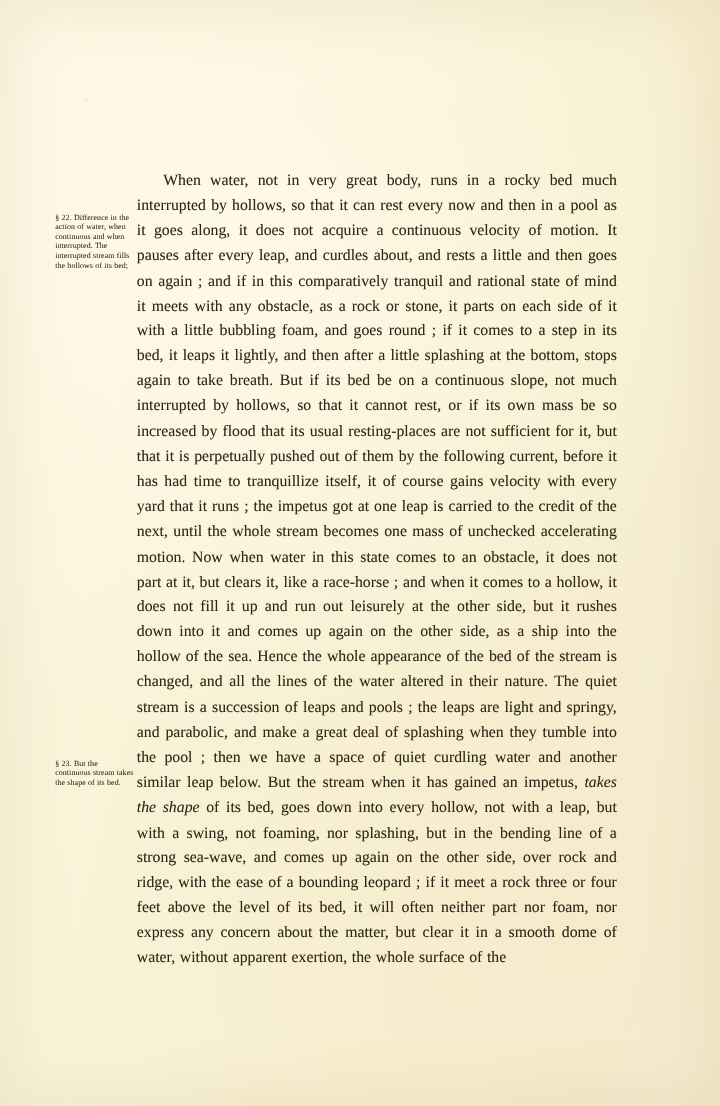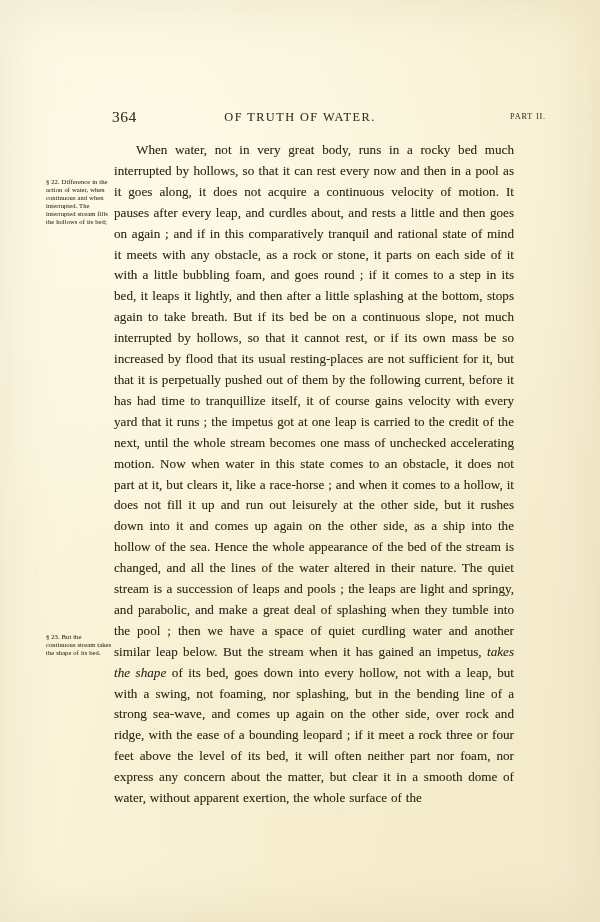--- a/index.html
+++ b/index.html
@@ -130,25 +130,20 @@
     text-shadow: 0 0 .35px rgba(60,48,26,.30);
   }
 </style>
 </head>
 <body>
 
 <div class="scan">
 
   <div class="grain"></div>
 
-  <div class="running-head">
-    <div class="folio">364</div>
-    <div class="head-title">OF TRUTH OF WATER.</div>
-    <div class="head-part">PART II.</div>
-  </div>
 
   <div class="sidenote" id="sidenote-22">§ 22. Difference in the action of water, when continuous and when interrupted. The interrupted stream fills the hollows of its bed;</div>
 
   <div class="sidenote" id="sidenote-23">§ 23. But the continuous stream takes the shape of its bed.</div>
 
   <div class="textblock">
 
     <p class="para indent"><span>When water, not in very great body, runs in a rocky bed much interrupted by hollows, so that it can rest every now and then in a pool as it goes along, it does not acquire a continuous velocity of motion. It pauses after every leap, and curdles about, and rests a little and then goes on again ; and if in this comparatively tranquil and rational state of mind it meets with any obstacle, as a rock or stone, it parts on each side of it with a little bubbling foam, and goes round ; if it comes to a step in its bed, it leaps it lightly, and then after a little splashing at the bottom, stops again to take breath. But if its bed be on a continuous slope, not much interrupted by hollows, so that it cannot rest, or if its own mass be so increased by flood that its usual resting-places are not sufficient for it, but that it is perpetually pushed out of them by the following current, before it has had time to tranquillize itself, it of course gains velocity with every yard that it runs ; the impetus got at one leap is carried to the credit of the next, until the whole stream becomes one mass of unchecked accelerating motion. Now when water in this state comes to an obstacle, it does not part at it, but clears it, like a race-horse ; and when it comes to a hollow, it does not fill it up and run out leisurely at the other side, but it rushes down into it and comes up again on the other side, as a ship into the hollow of the sea. Hence the whole appearance of the bed of the stream is changed, and all the lines of the water altered in their nature. The quiet stream is a succession of leaps and pools ; the leaps are light and springy, and parabolic, and make a great deal of splashing when they tumble into the pool ; then we have a space of quiet curdling water and another similar leap below. But the stream when it has gained an impetus, </span><em>takes the shape</em><span> of its bed, goes down into every hollow, not with a leap, but with a swing, not foaming, nor splashing, but in the bending line of a strong sea-wave, and comes up again on the other side, over rock and ridge, with the ease of a bounding leopard ; if it meet a rock three or four feet above the level of its bed, it will often neither part nor foam, nor express any concern about the matter, but clear it in a smooth dome of water, without apparent exertion, the whole surface of the</span></p>
   </div>
 

